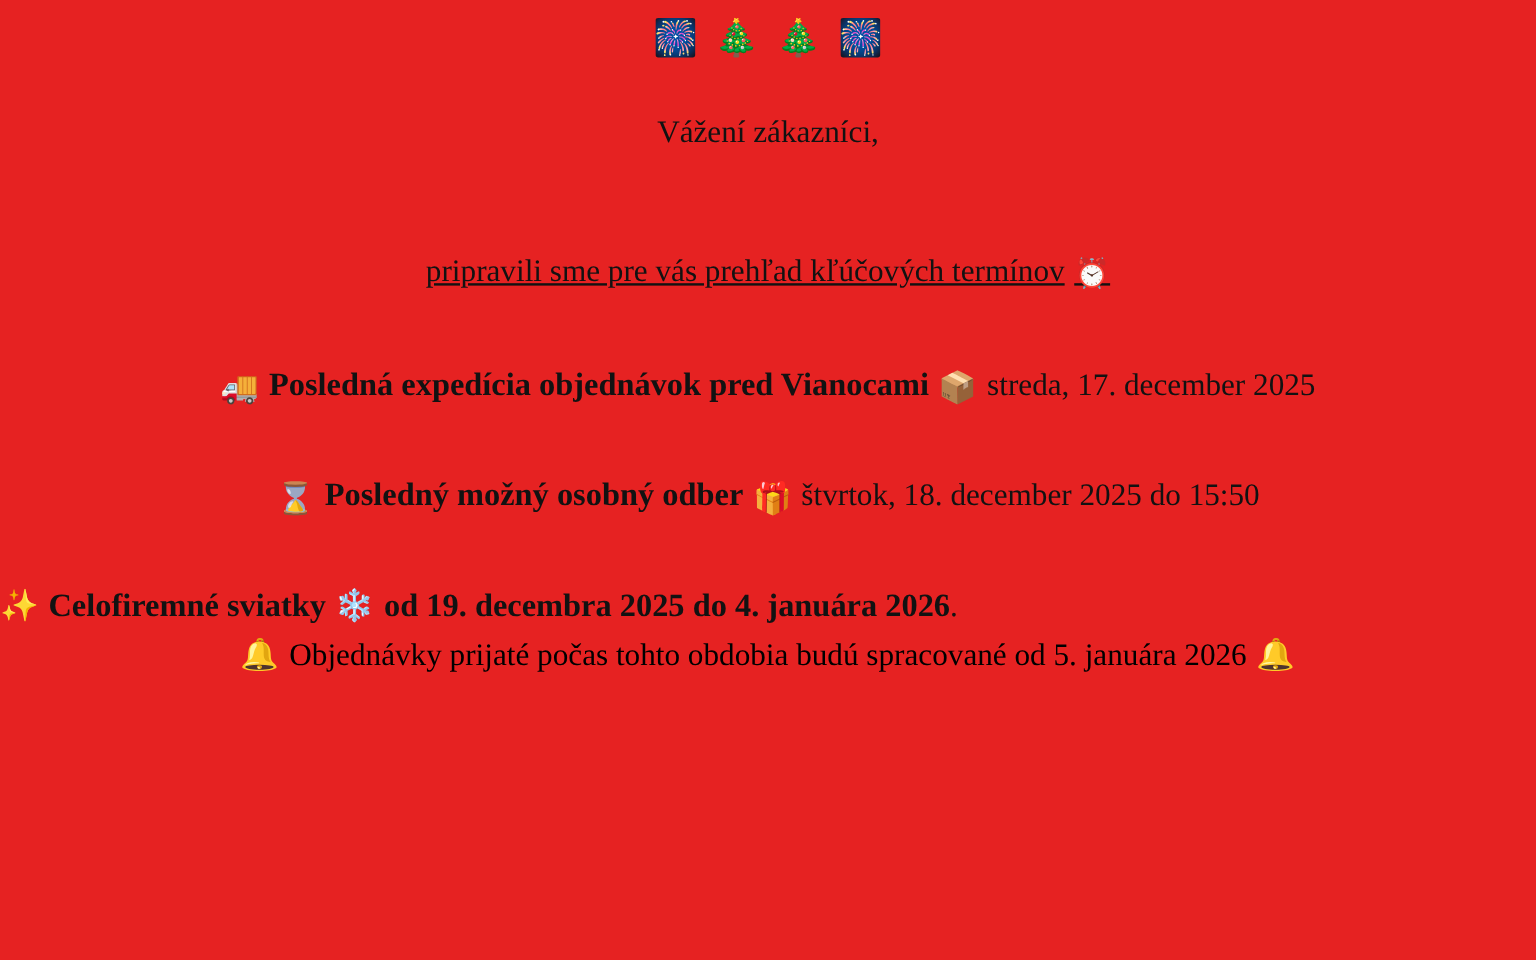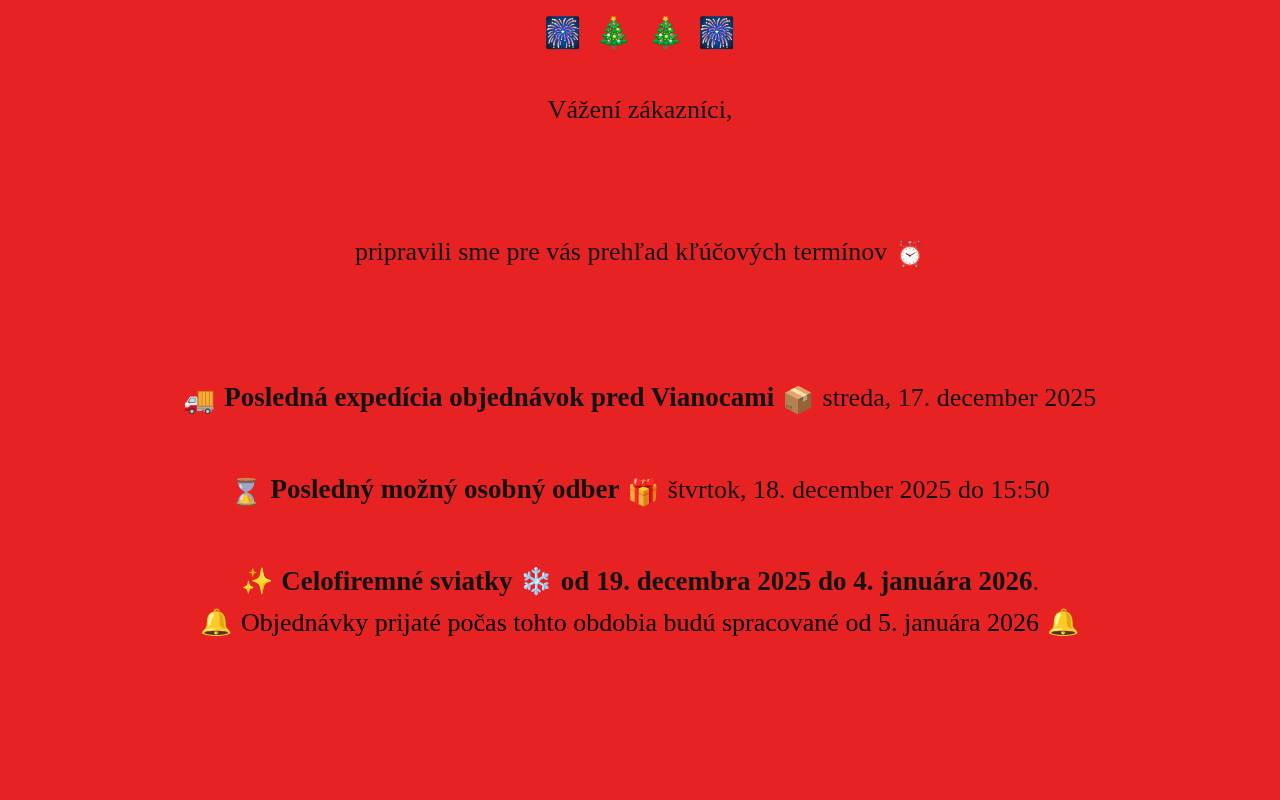--- a/index.html
+++ b/index.html
@@ -43,36 +43,37 @@
 
   
   .intro-greeting {
     text-align: center;
     font-size: 26px;
     margin-top: 47px;
     color: #121212;
   }
   .intro-block {
     text-align: center;
-    margin-top: 108px;
+    margin-top: 82px;
     line-height: 1.45;
     font-size: 26px;
     color: #121212;
+    text-decoration: underline;
   }
   .intro-line {
     display: block;
   }
   .inline-emoji {
     font-size: 24px;
     vertical-align: -2px;
   }
 
   
   .dates {
-    margin-top: 110px;
+    margin-top: 58px;
   }
   .date-row {
     text-align: center;
     font-size: 26px;
     margin-bottom: 58px;
     color: #121212;
     white-space: nowrap;
   }
   .date-row .row-emoji {
     font-size: 26px;
@@ -81,21 +82,21 @@
   .date-label {
     font-weight: bold;
     font-size: 27px;
   }
   .date-value {
     font-weight: normal;
   }
 
   
   .holiday-row {
-    text-align: center;
+    text-align: left;
     font-size: 26px;
     color: #121212;
     white-space: nowrap;
     margin-bottom: 10px;
   }
   .holiday-label {
     font-weight: bold;
     font-size: 27px;
   }
   .holiday-value {

